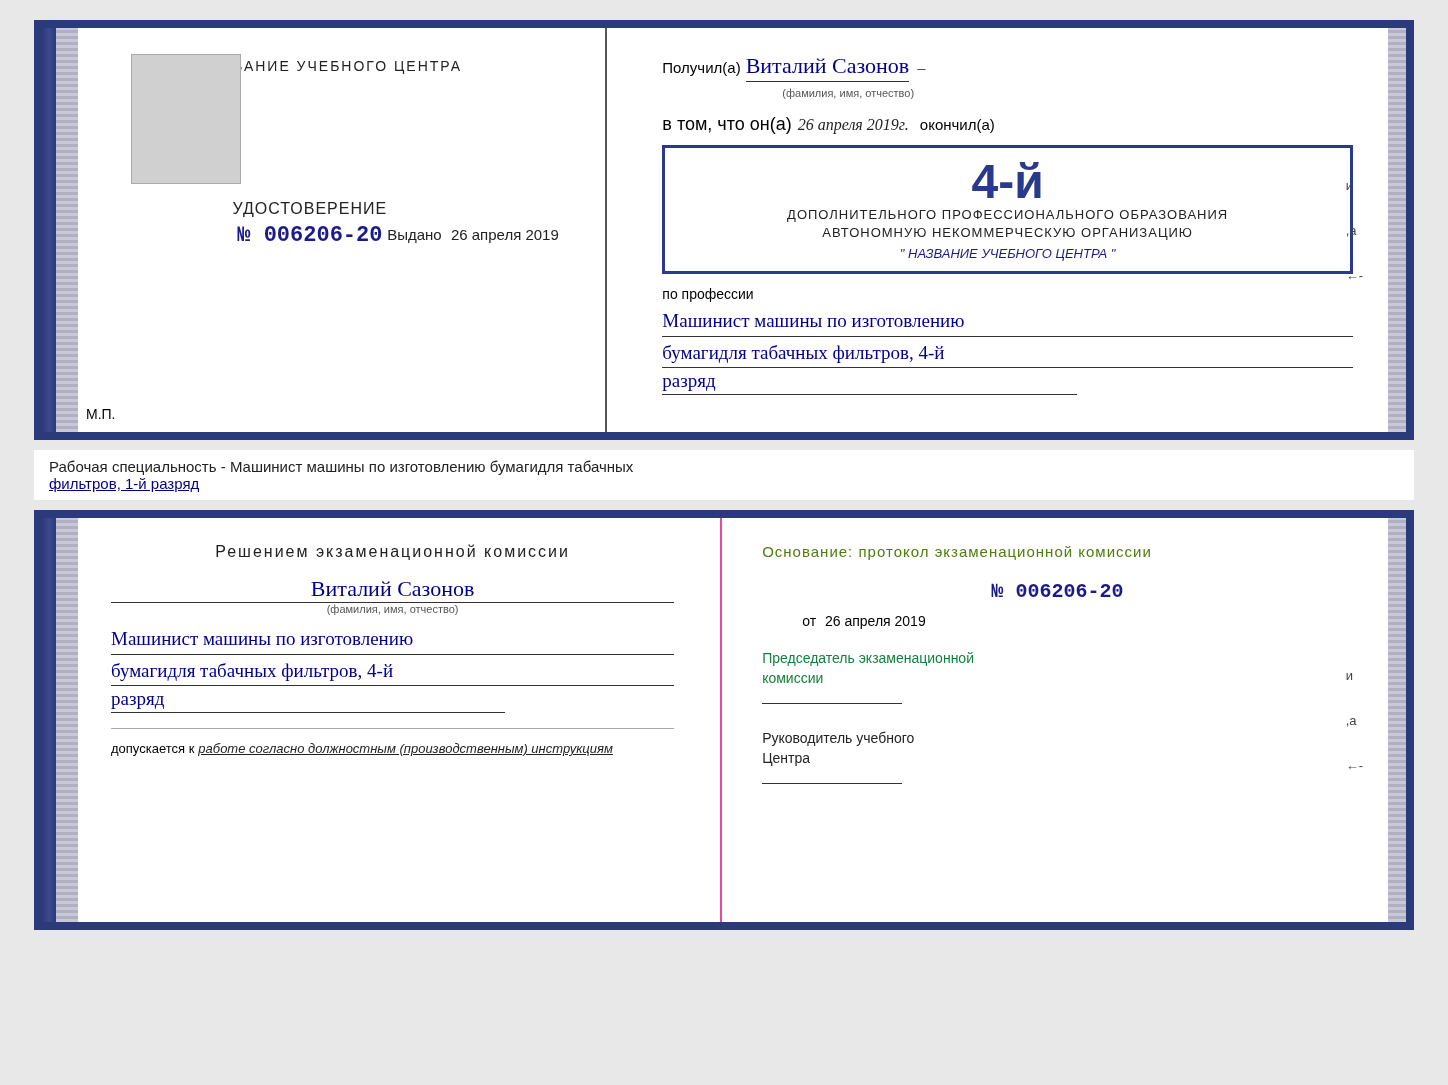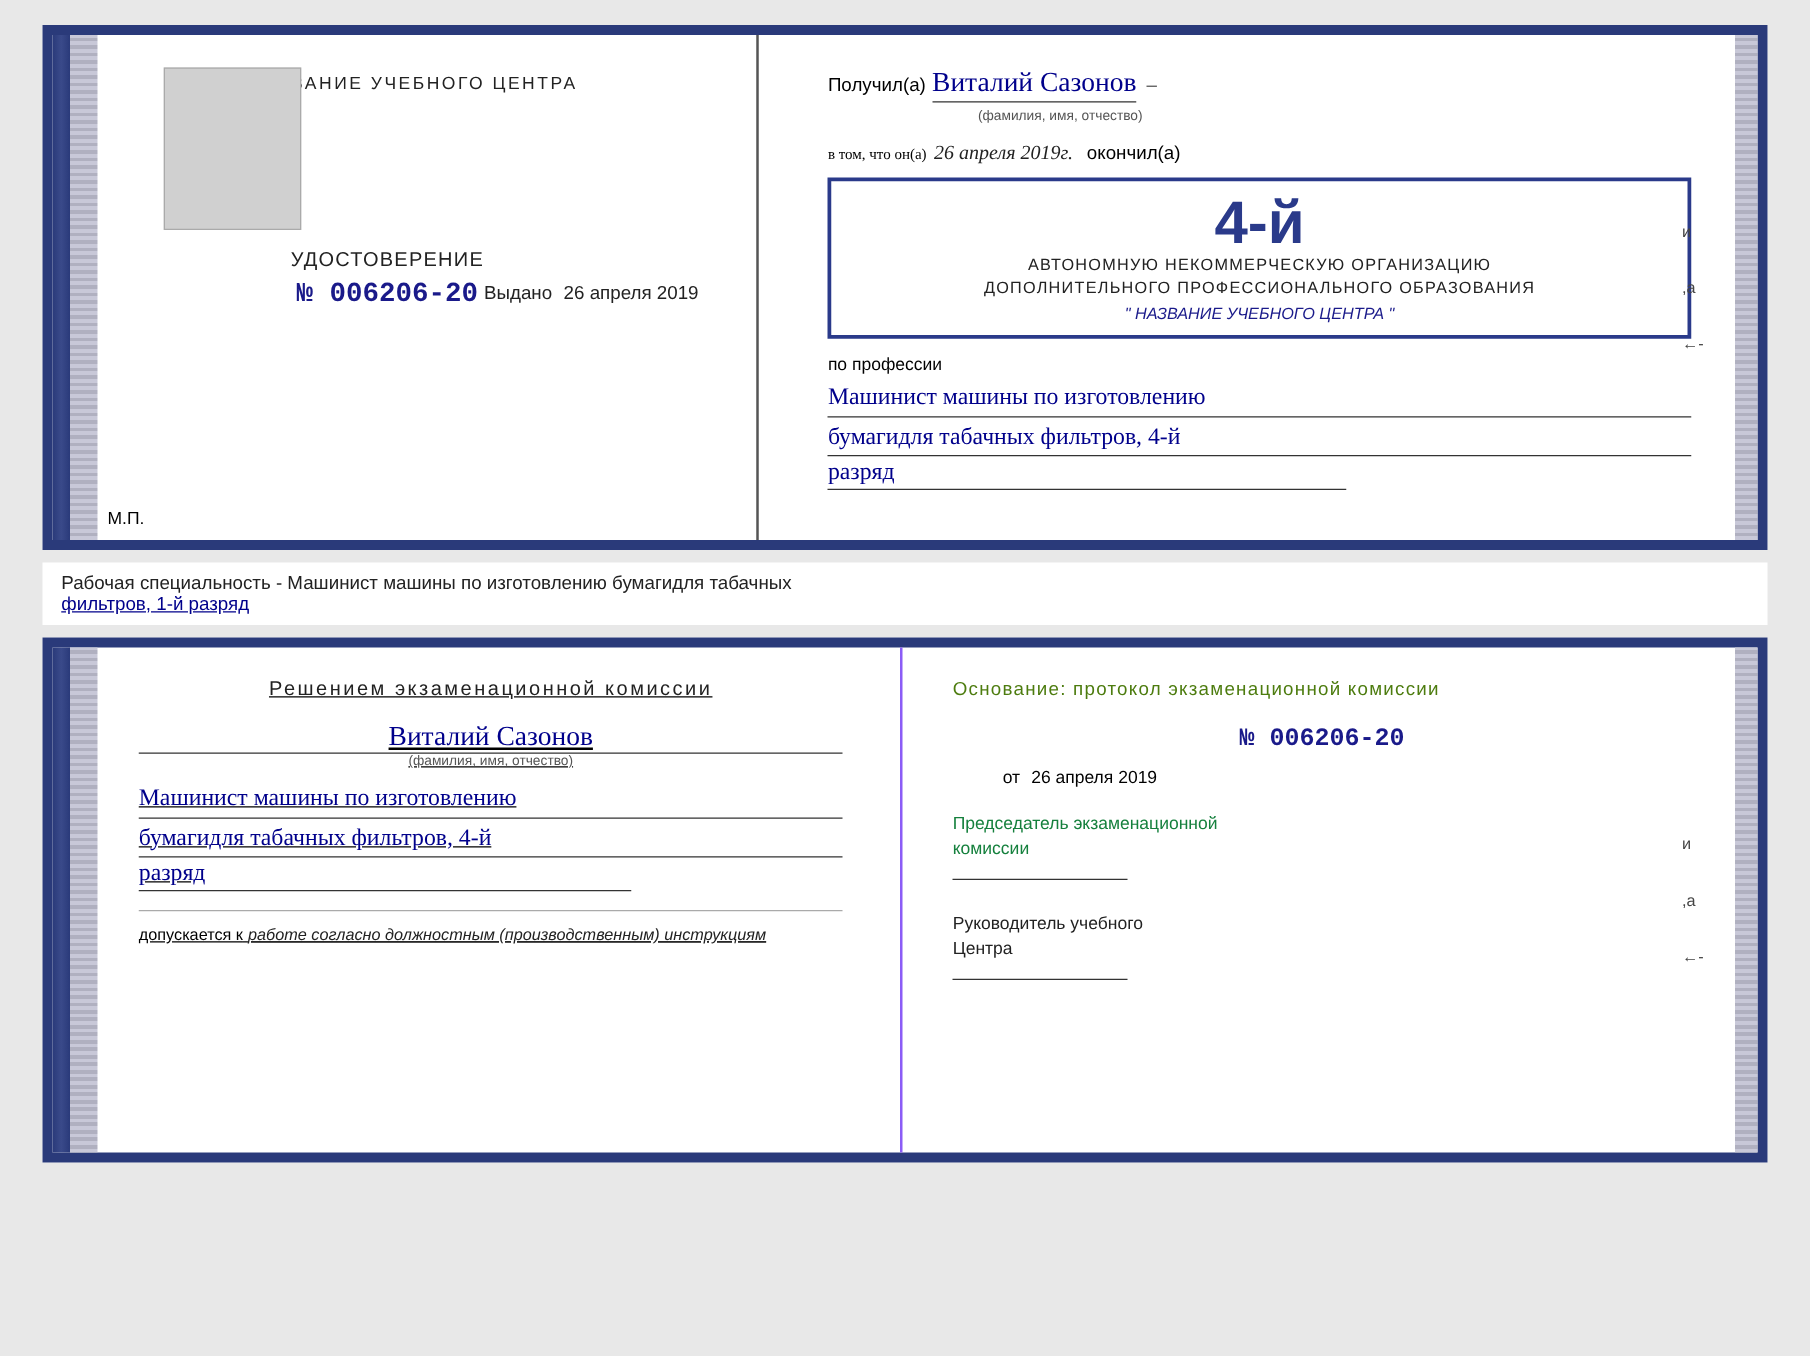--- a/index.html
+++ b/index.html
@@ -276,24 +276,23 @@
       display: flex;
       width: 1380px;
       min-height: 420px;
       border: 8px solid #2a3a7a;
       background: #fff;
       position: relative;
     }
 
     .bottom-left {
       width: 50%;
-      border-right: 2px solid #8b5cf6;
+      border-right: 2px solid #ec4899;
       padding: 25px 46px 20px 40px;
       position: relative;
-      text-decoration: underline;
     }
 
     .bottom-right {
       width: 50%;
       padding: 25px 35px 20px 40px;
       position: relative;
     }
 
     .resheniyem-title {
       font-size: 16px;
@@ -451,29 +450,29 @@
     <div class="cert-right">
 
       <div class="received-line">
         <span style="font-family:Arial,sans-serif; font-size:15px;">Получил(а)</span>
         <span class="handwritten-name">Виталий Сазонов</span>
         <span class="dash-line">–</span>
       </div>
       <div class="small-label" style="margin-left:120px; text-align:left;">(фамилия, имя, отчество)</div>
 
       <div class="v-tom-chto">
-        <span style="font-family:Liberation Serif, serif; font-size:12px;">в том, что он(а)</span>
+        <span style="font-family:Liberation Sans, sans-serif; font-size:18px;">в том, что он(а)</span>
         <span class="handwritten-date">26 апреля 2019г.</span>
         <span class="okoncil-label">окончил(а)</span>
       </div>
 
       <div class="stamp-box">
         <div class="stamp-top-number">4-й</div>
+        <div class="stamp-org-name">ДОПОЛНИТЕЛЬНОГО ПРОФЕССИОНАЛЬНОГО ОБРАЗОВАНИЯ</div>
         <div class="stamp-org-name">АВТОНОМНУЮ НЕКОММЕРЧЕСКУЮ ОРГАНИЗАЦИЮ</div>
-        <div class="stamp-org-name">ДОПОЛНИТЕЛЬНОГО ПРОФЕССИОНАЛЬНОГО ОБРАЗОВАНИЯ</div>
         <div class="stamp-school">" НАЗВАНИЕ УЧЕБНОГО ЦЕНТРА "</div>
       </div>
 
       <div class="po-professii">по профессии</div>
       <span class="handwritten-profession">Машинист машины по изготовлению</span>
       <span class="handwritten-profession-2">бумагидля табачных фильтров, 4-й</span>
       <span class="handwritten-razryad" style="width:60%;">разряд</span>
 
       <div class="i-label-right">
         <span>и</span>

